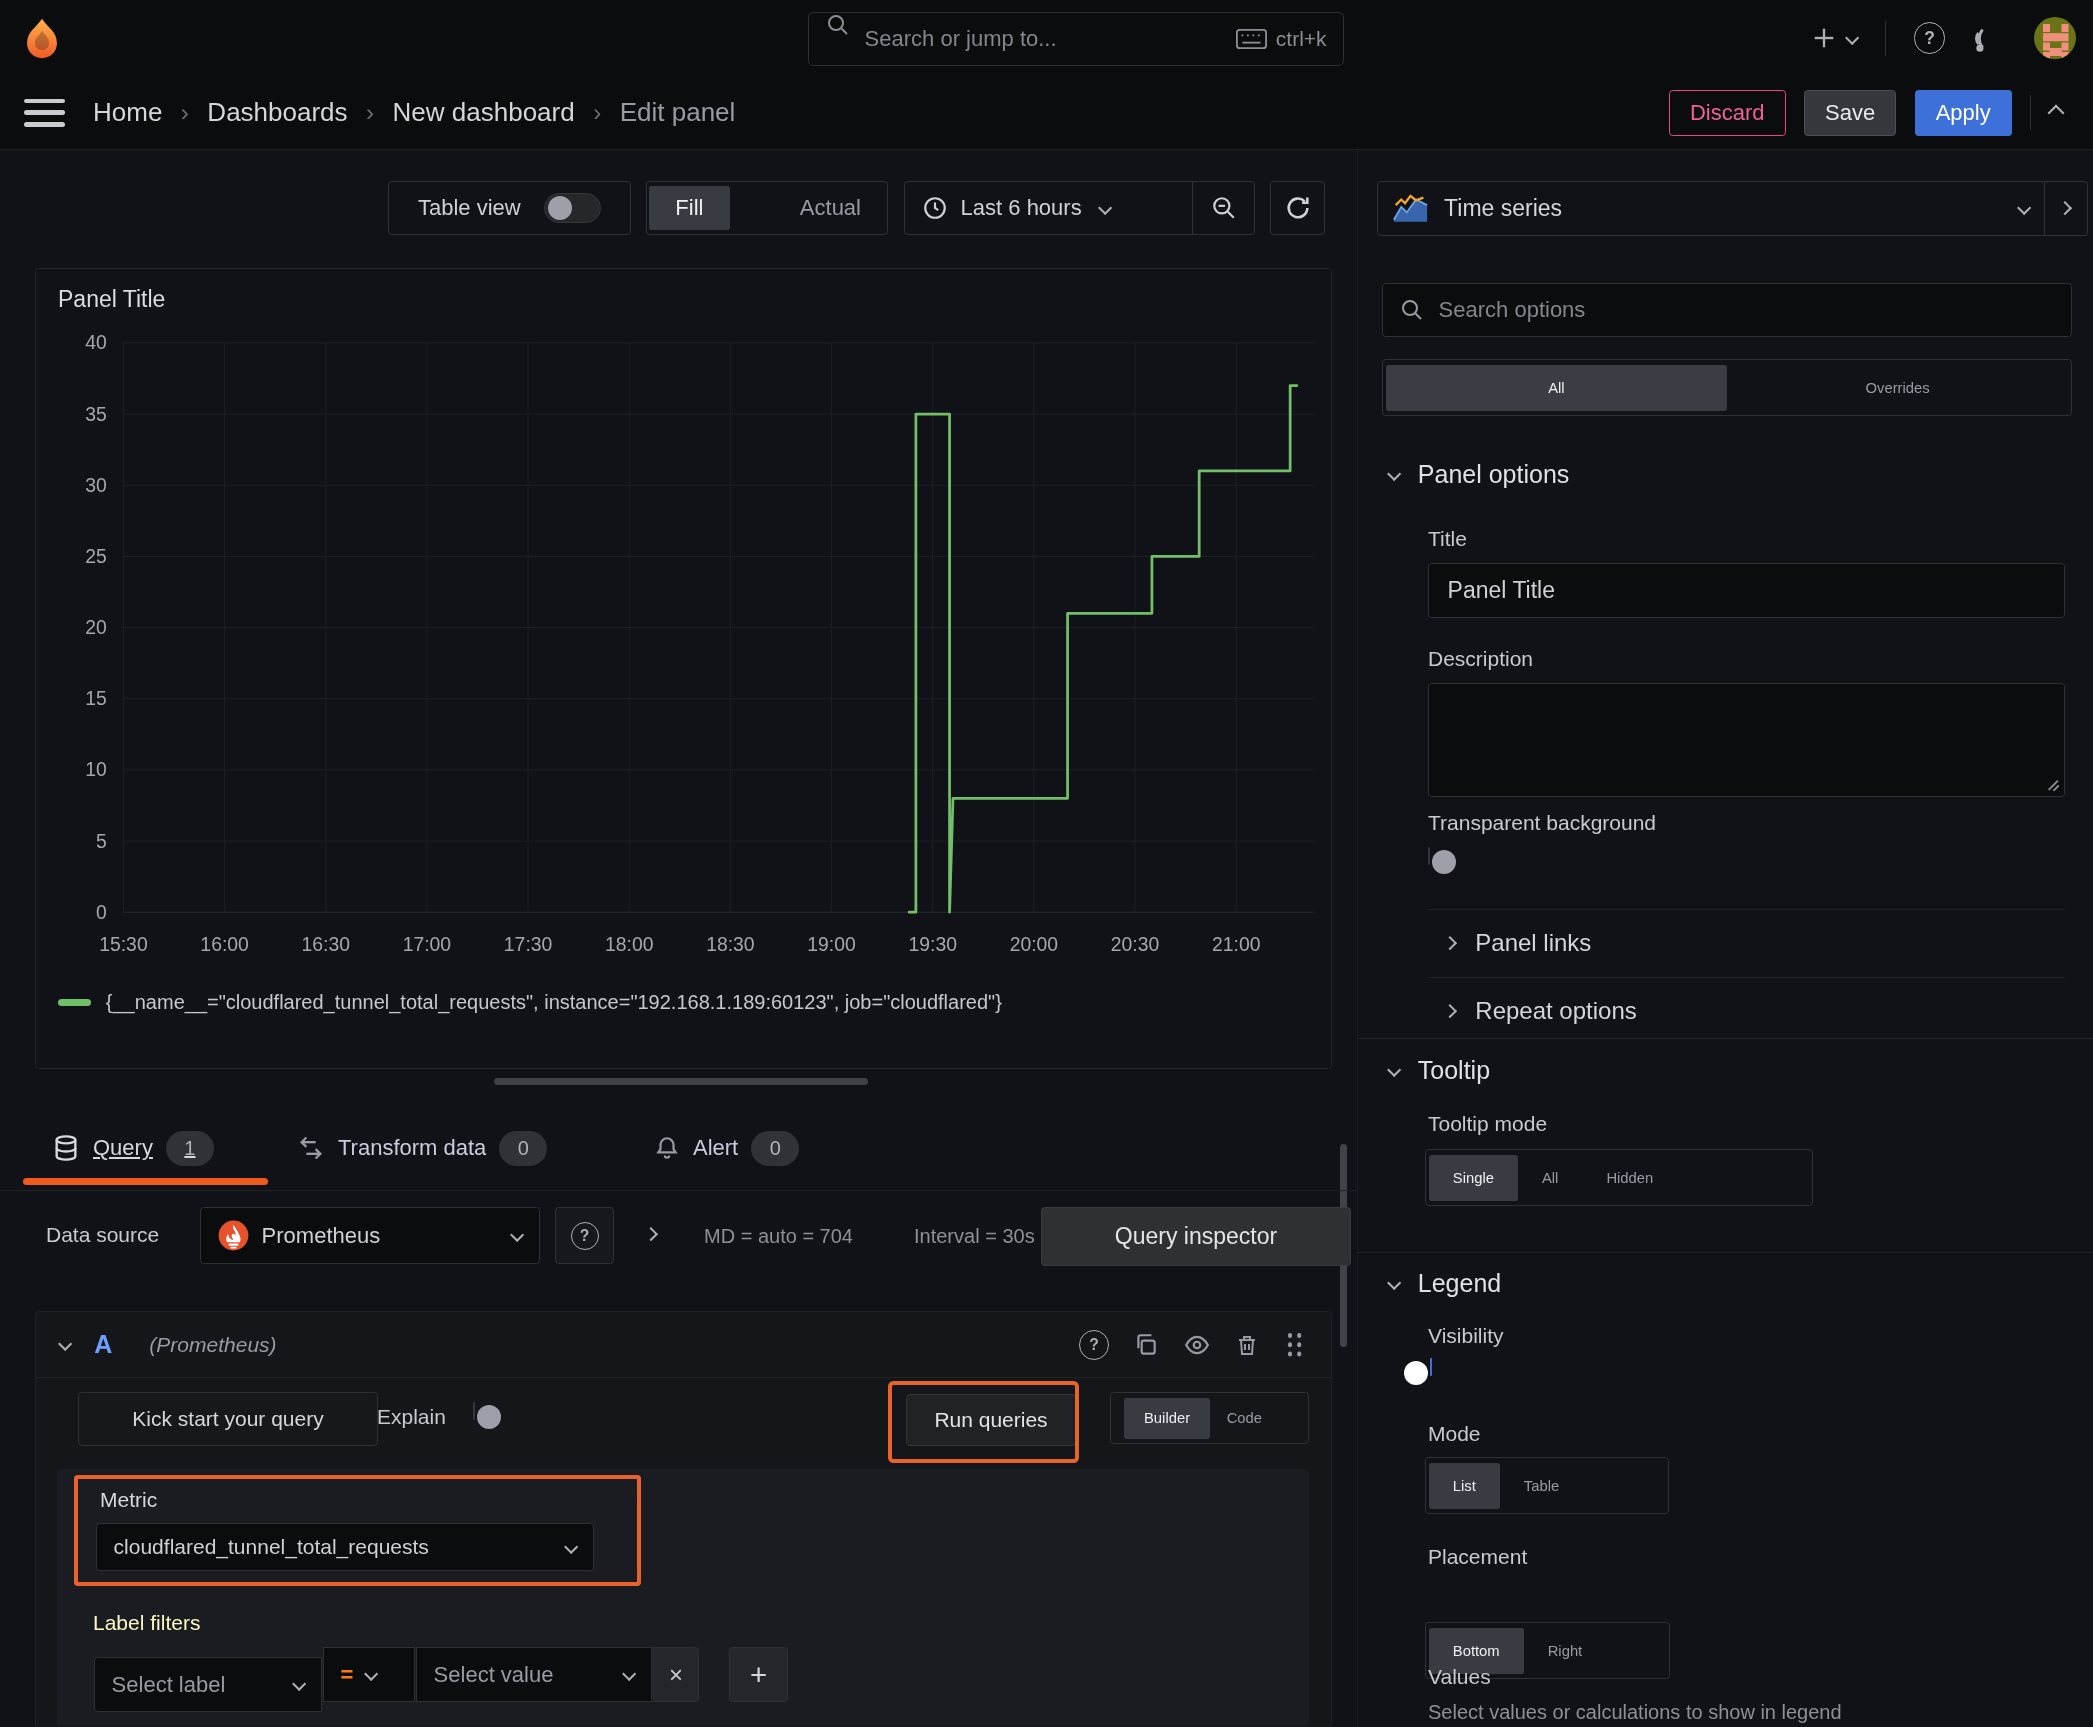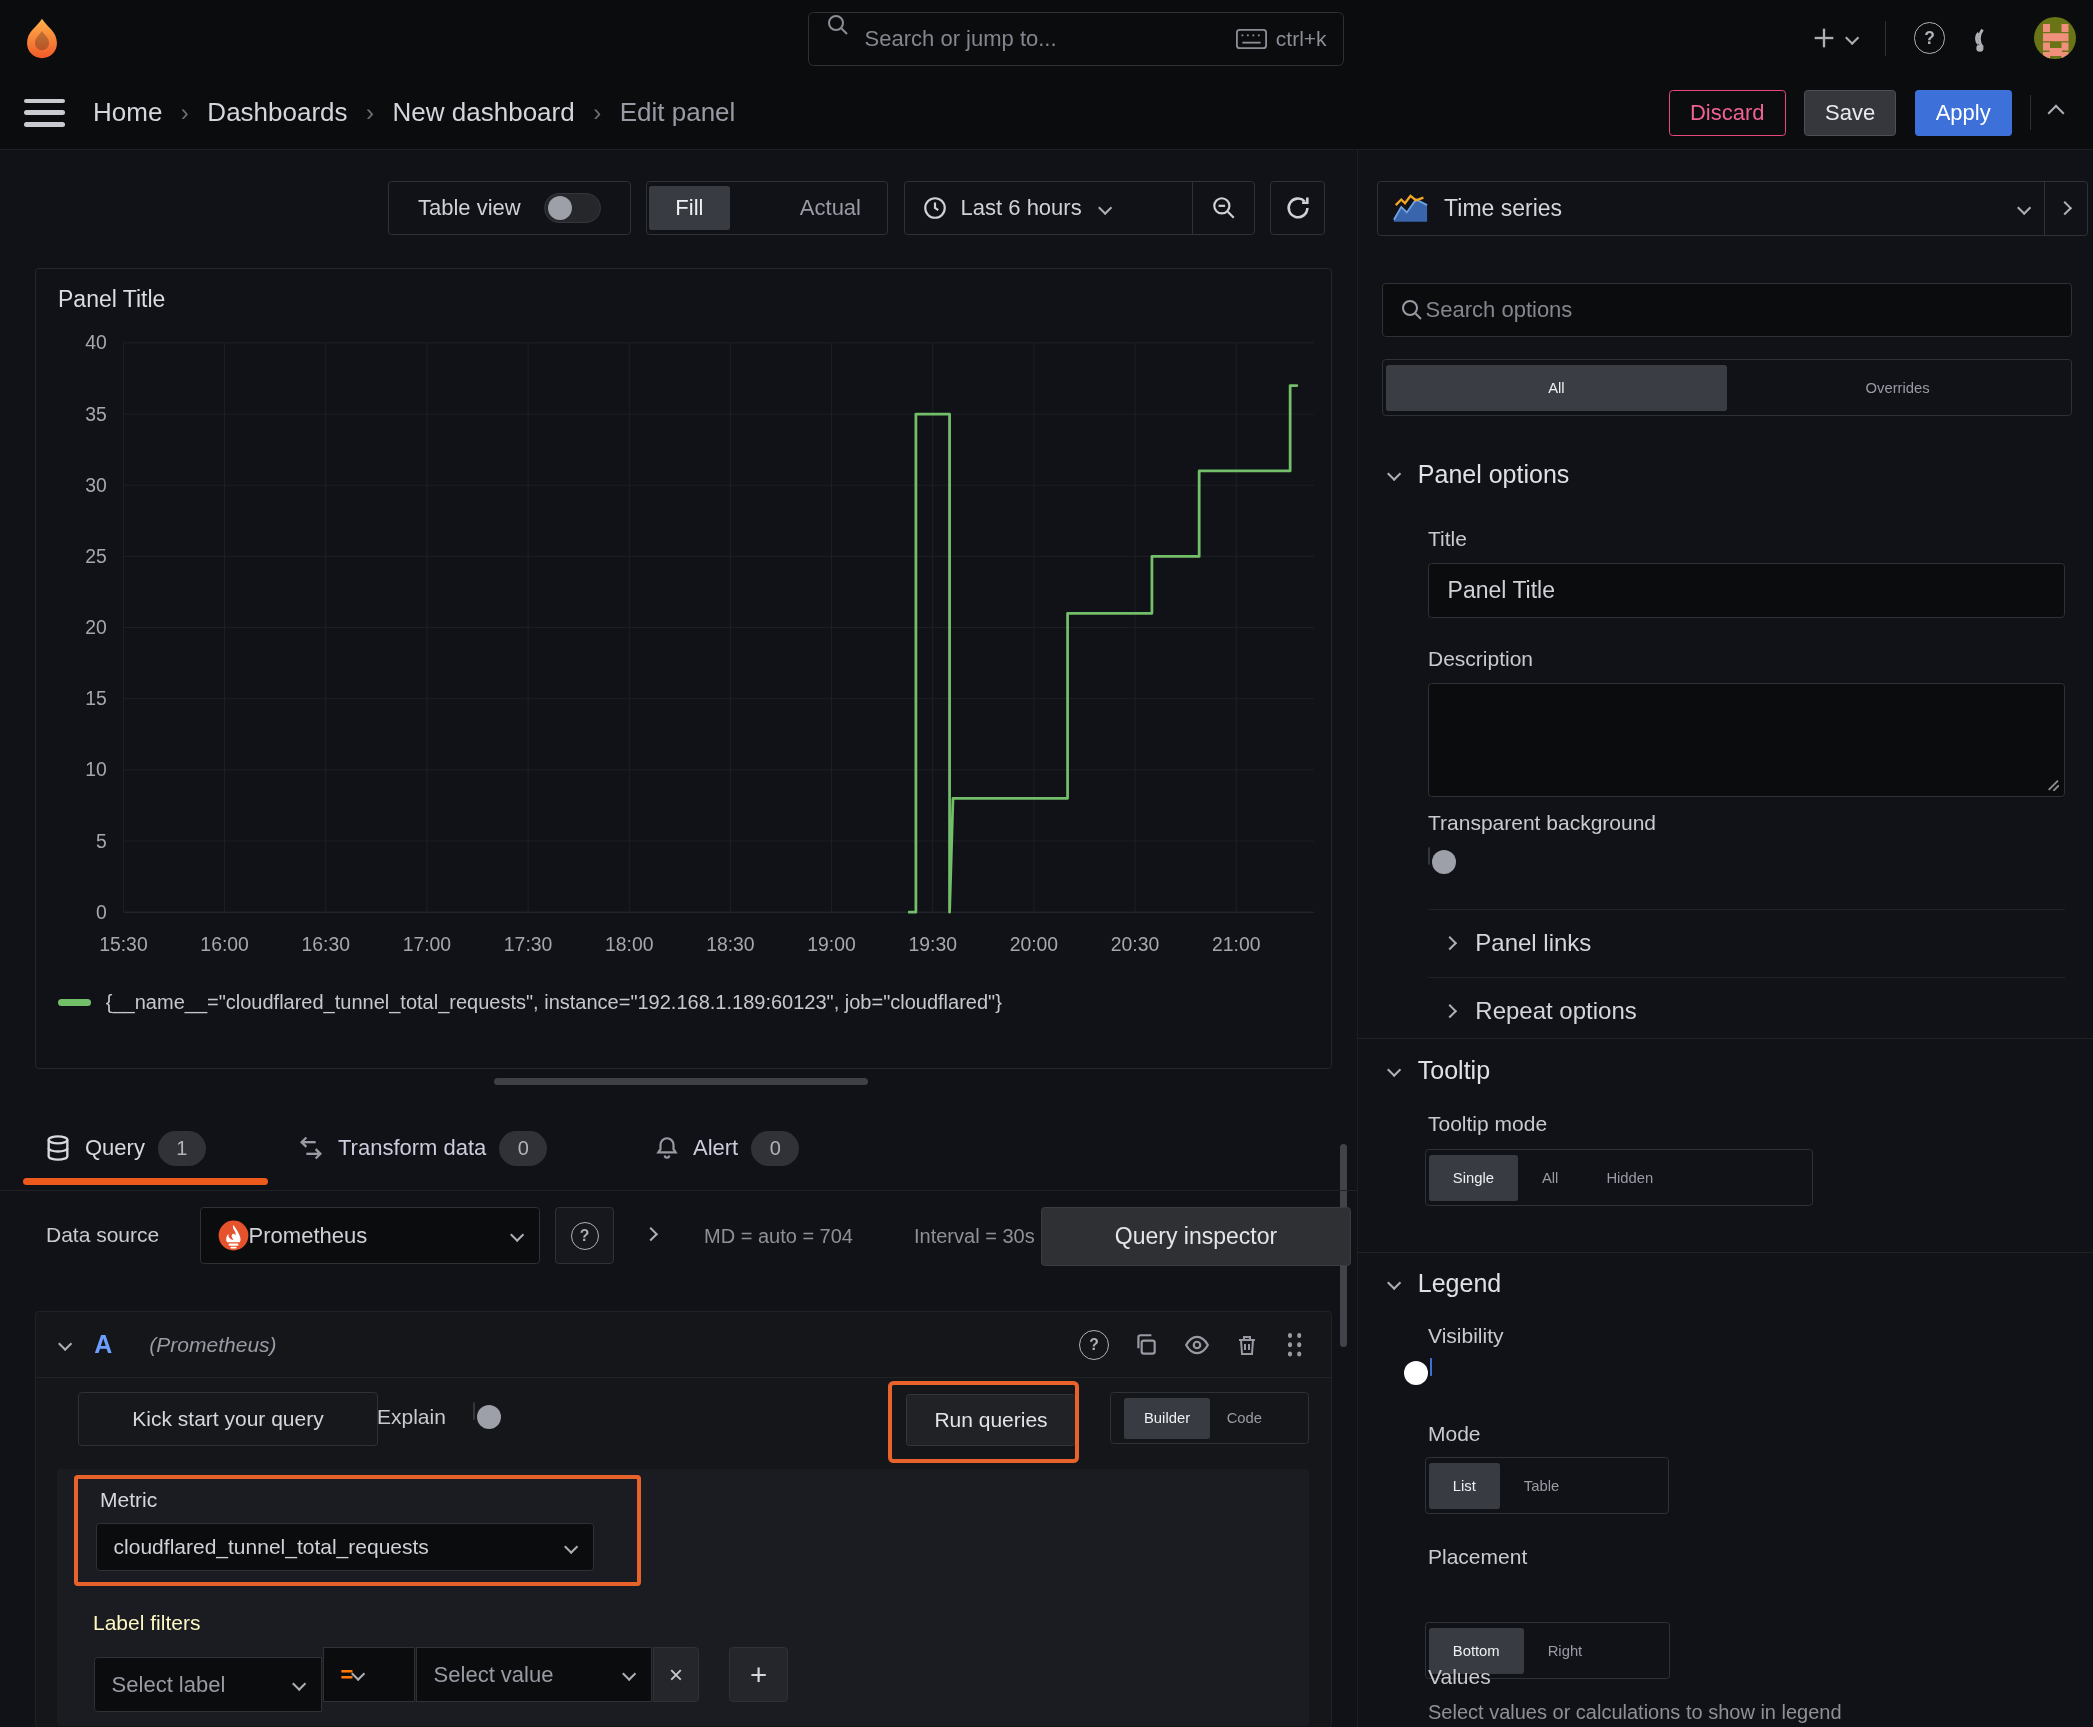--- a/index.html
+++ b/index.html
@@ -44,21 +44,21 @@
   .seg.sel{background:#383b42;color:#eef0f2;}
   
   .card{background:#111217;border:0.9px solid #25272e;border-radius:3.7px;box-sizing:border-box;}
   .legend-row{display:flex;align-items:center;gap:14.8px;font-size:20px;color:#c7c8cd;}
   .legend-dash{width:33px;height:7.4px;border-radius:3.7px;background:#73BF69;}
   
   .tab{display:flex;align-items:center;gap:13px;font-size:22px;color:#ccccdc;}
   .badge{min-width:24px;height:35px;padding:0 12px;border-radius:18.5px;background:#303237;color:#b3b4bb;font-size:20px;display:flex;align-items:center;justify-content:center;}
   .underline{background:#ED5A1C;border-radius:3.7px;height:6.5px;}
   
-  .input{background:#0b0c0e;border:0.9px solid #2c3235;border-radius:3.7px;box-sizing:border-box;display:flex;align-items:center;padding:0 16.6px;font-size:21px;color:#d0d1d6;}
+  .input{background:#0b0c0e;border:0.9px solid #2c3235;border-radius:3.7px;box-sizing:border-box;display:flex;align-items:center;padding:0 16.6px;font-size:21px;color:#d0d1d6;gap:13px;}
   .input input{flex:1;background:transparent;border:none;outline:none;color:#d0d1d6;font-size:22px;font-family:inherit;}
   .input input::placeholder,.searchbox input::placeholder{color:#83868e;}
   .label{font-size:21px;color:#c9cacf;}
   .hint{font-size:20px;color:#8e9096;}
   .ann{border:4.6px solid #E8622C;border-radius:5.5px;background:transparent;pointer-events:none;}
   .sec-head{display:flex;align-items:center;gap:18.5px;font-size:25px;color:#e0e1e5;font-weight:500;}
   .row-head{display:flex;align-items:center;gap:20px;font-size:24px;color:#d5d6db;}
   .divline{height:0.9px;background:#202226;}
   .grip{position:relative;width:24px;height:24px;}
   .grip i{position:absolute;width:4.6px;height:4.6px;border-radius:50%;background:#9a9aa5;left:4.6px;top:0.9px;
@@ -239,21 +239,21 @@
       <span>{__name__="cloudflared_tunnel_total_requests", instance="192.168.1.189:60123", job="cloudflared"}</span>
     </div>
   </section>
 
   
   <div class="abs" style="left:494px;top:1078px;width:374px;height:7.4px;background:#3e4046;border-radius:3.7px;"></div>
   <div class="abs" style="left:1340px;top:1144px;width:7.4px;height:203px;background:#40434a;border-radius:3.7px;"></div>
 
   
   <div class="abs" style="left:0;top:1112px;width:1357px;height:78px;border-bottom:0.9px solid #1f2125;">
-    <div class="abs tab" style="left:44px;top:18.5px;color:#d8d9de;">
+    <div class="abs tab" style="left:52px;top:18.5px;color:#d8d9de;text-decoration:underline;">
       <svg width="28" height="28" viewBox="0 0 24 24" fill="none" stroke="#d8d9de" stroke-width="2">
         <ellipse cx="12" cy="5" rx="8" ry="3"></ellipse>
           <path d="M4 5 v7 c0 1.7 3.6 3 8 3 s8-1.3 8-3 V5"></path>
           <path d="M4 12 v7 c0 1.7 3.6 3 8 3 s8-1.3 8-3 v-7"></path>
       </svg>
       <span>Query</span>
       <span class="badge">1</span>
     </div>
     <div class="abs tab" style="left:297px;top:18.5px;">
       <svg width="28" height="28" viewBox="0 0 24 24" fill="none" stroke="#9a9aa5" stroke-width="2">

